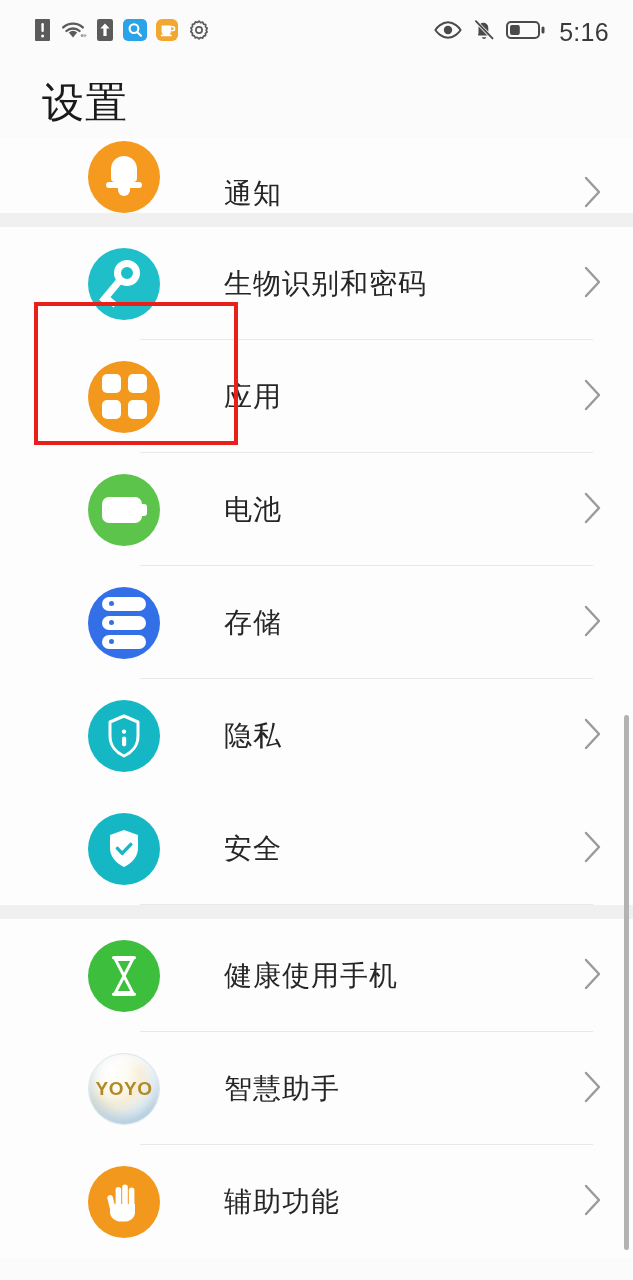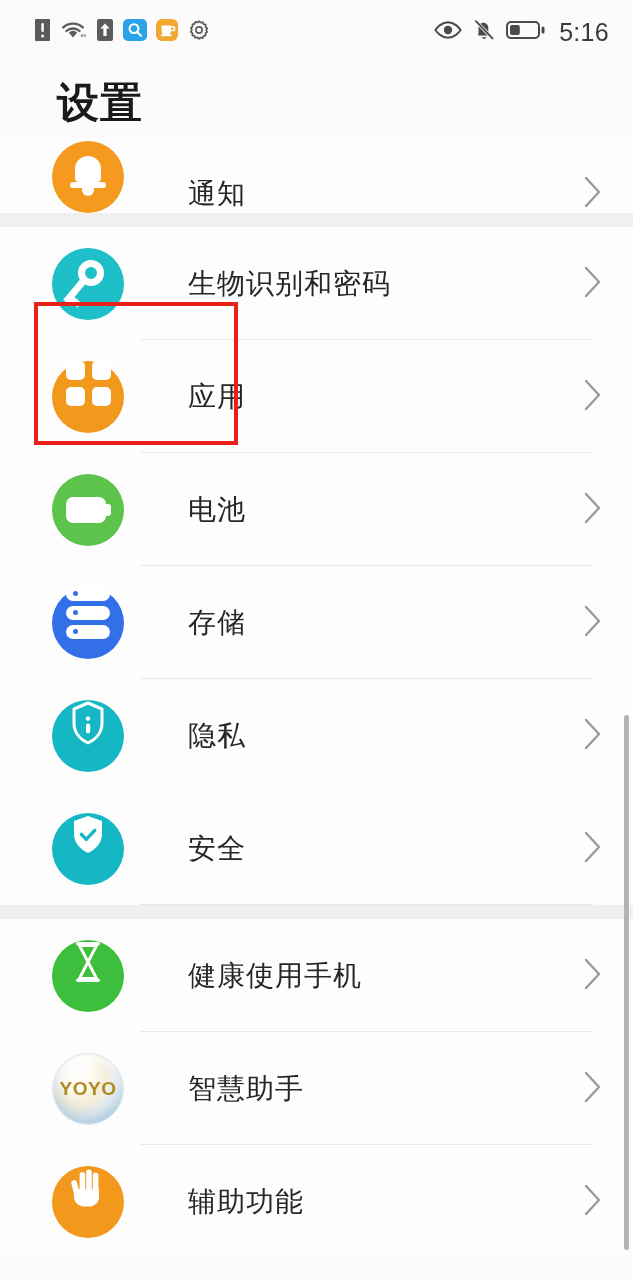--- a/index.html
+++ b/index.html
@@ -21,43 +21,43 @@
   .sb-right{ display:flex; align-items:center; gap:10px; }
   .sb-ico{ display:block; }
   .sb-time{
     font-size:25px; color:#3a3a3a; letter-spacing:.3px;
     font-family:"Liberation Sans",sans-serif; margin-left:3px;text-align:center;
   }
 
   
   .page-title{
     position:absolute; left:42px; top:82px;
-    font-size:42px; font-weight:700; color:#1a1a1a;
+    font-size:42px; font-weight:400; color:#1a1a1a;
     letter-spacing:1px; line-height:1;
     font-family:"DejaVu Sans","Liberation Sans",sans-serif;
-    margin-left:15px;
   }
 
   
   .list{ position:absolute; left:0; top:138px; width:633px; }
   .group{ background:#fdfdfd; }
   .gap{ height:14px; background:#f0f0f0; }
 
   .row{
     position:relative; height:113px;
     display:flex; align-items:center;
     padding-left:52px; padding-right:30px;
     background:transparent;
   }
   .row.clipped{ height:75px; align-items:flex-end; overflow:hidden; }
   .row .icon{
     width:72px; height:72px; flex:0 0 72px;
     border-radius:50%;
-    display:flex; align-items:flex-start; justify-content:center;
+    display:flex; align-items:center; justify-content:center;
     position:relative;
+    margin-left:36px;
   }
   .row.clipped .icon{ margin-bottom:0; }
   .row .label{
     margin-left:64px;
     font-size:28px; color:#262626; letter-spacing:1px;
     font-family:"DejaVu Sans","Liberation Sans",sans-serif;
     white-space:nowrap;
   }
   .row .chev{ margin-left:auto; }
   .divider{

